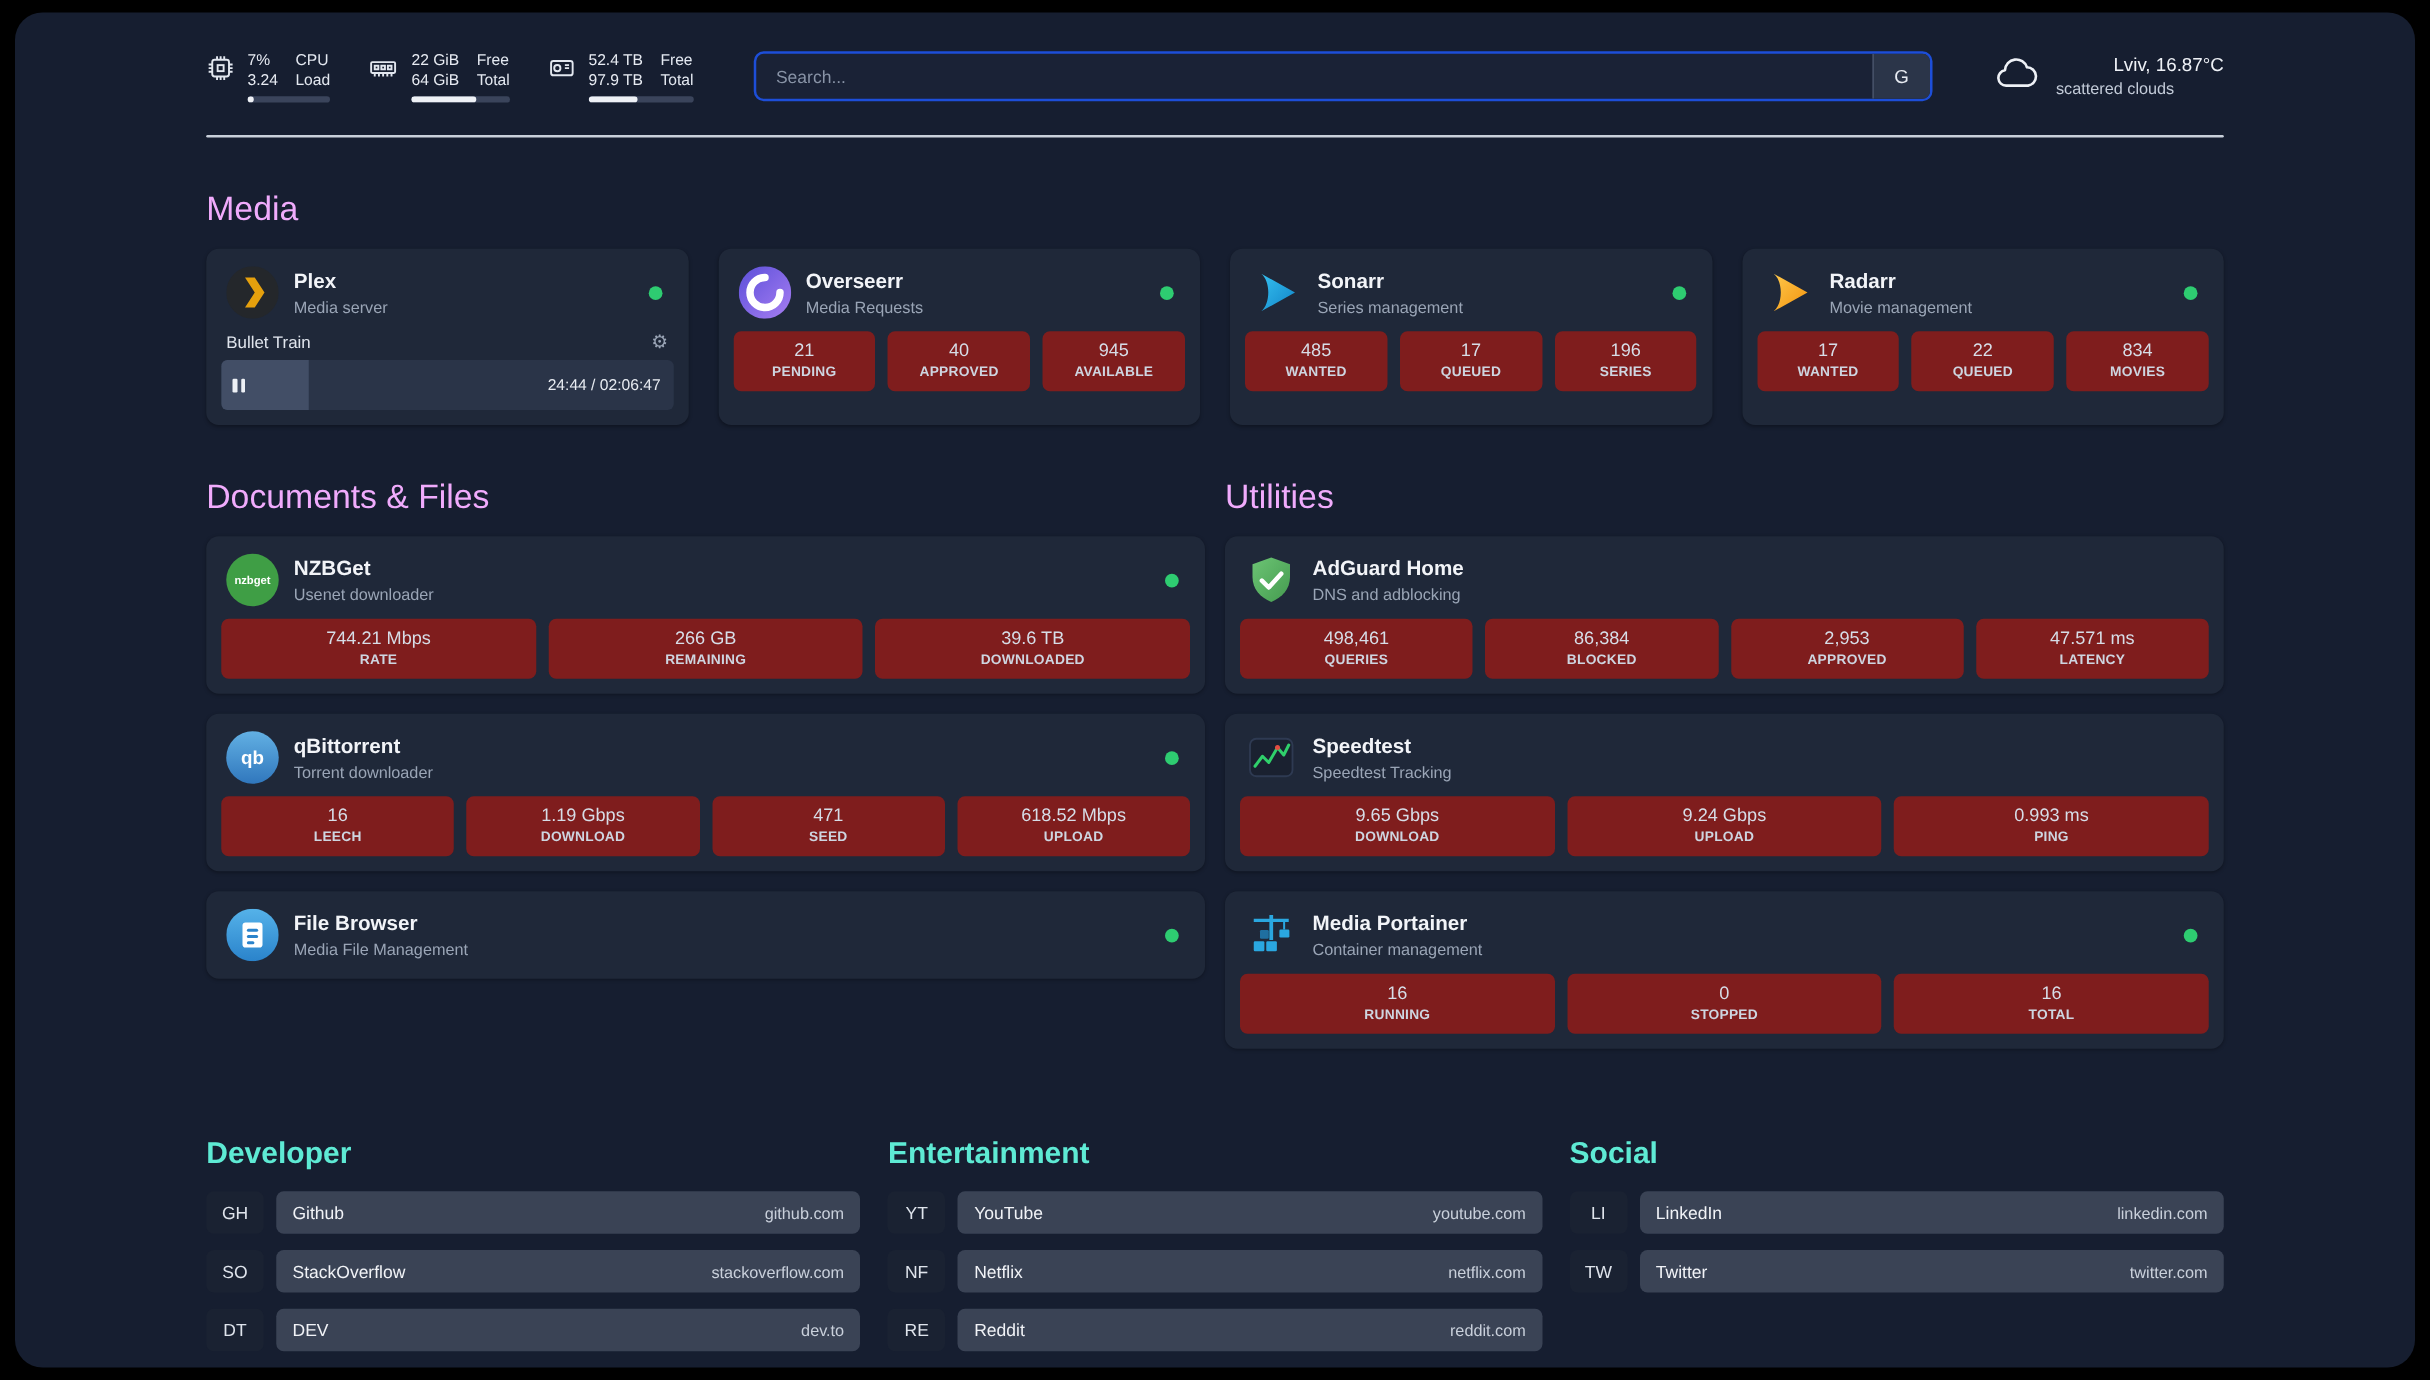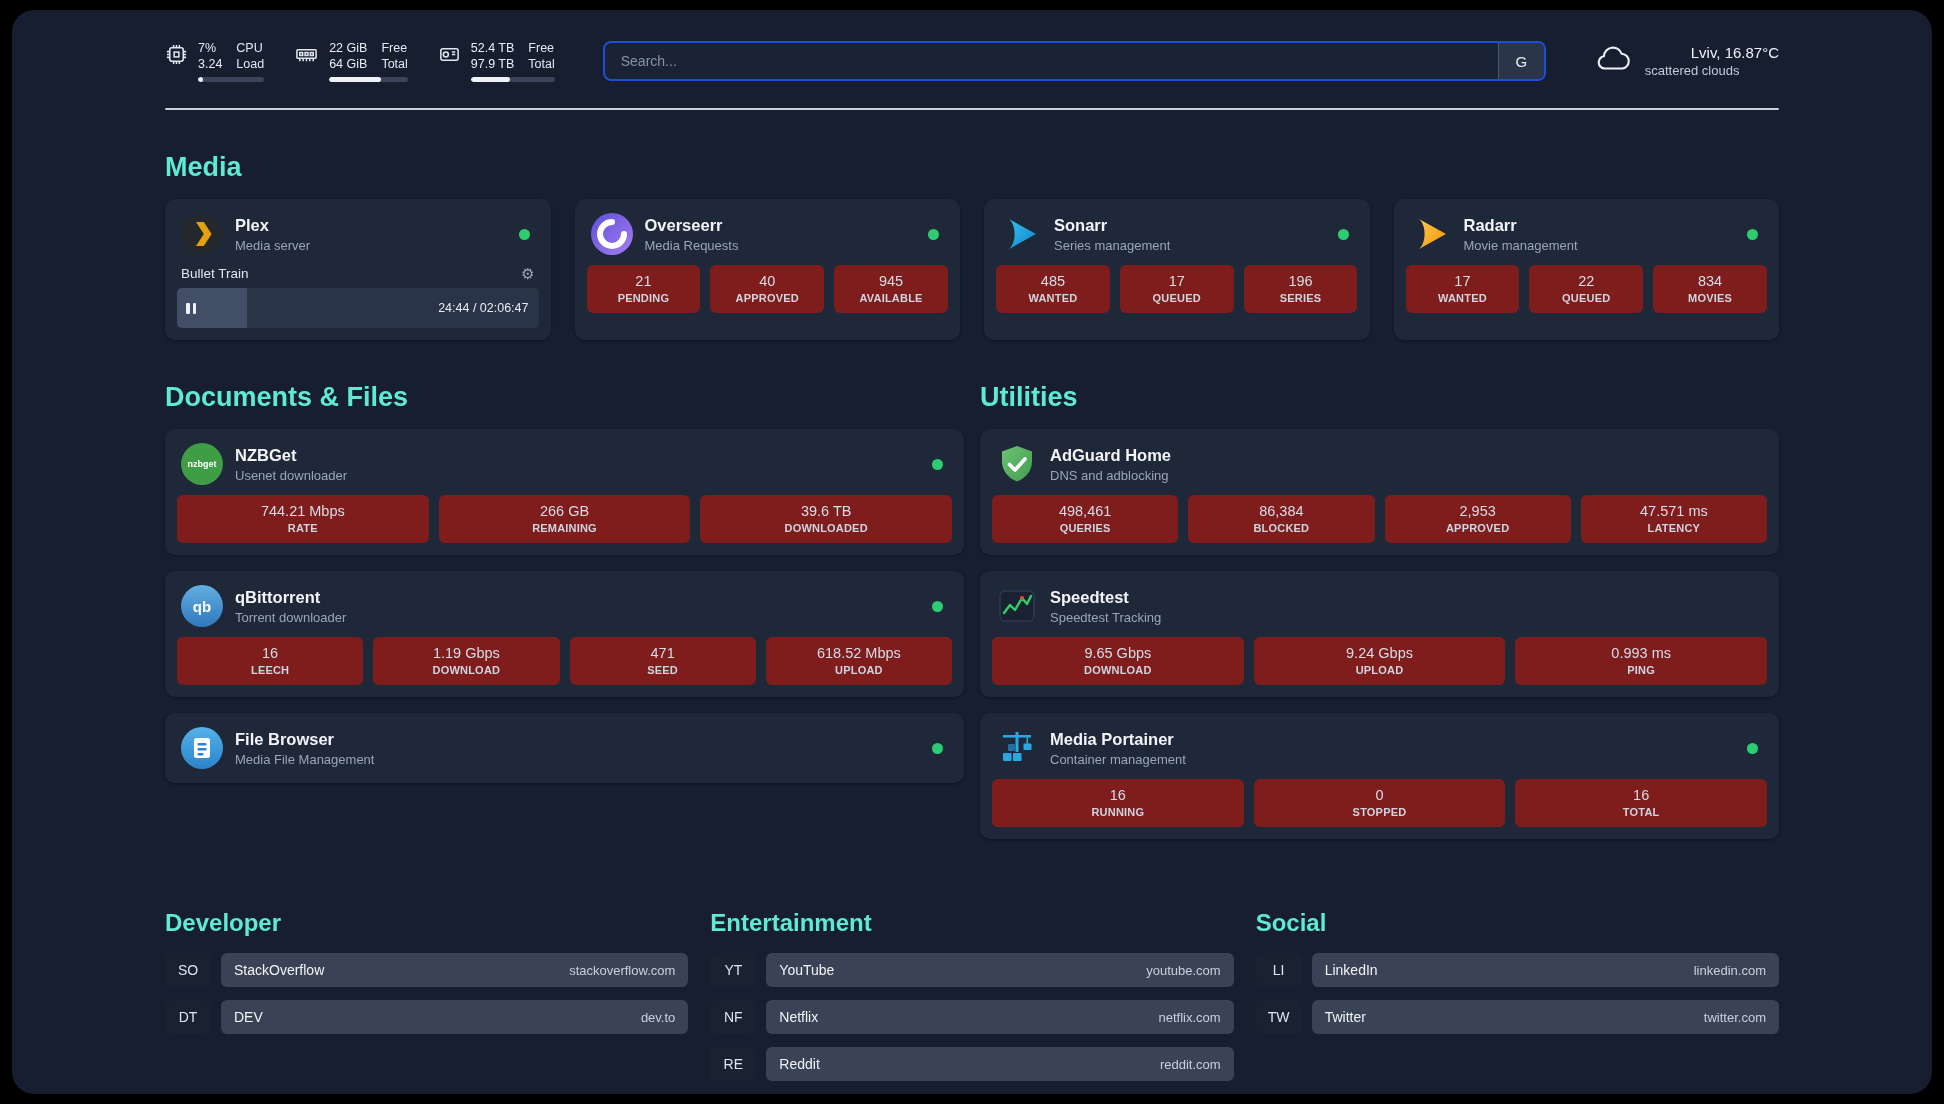--- a/index.html
+++ b/index.html
@@ -24,21 +24,21 @@
   .search input::placeholder { color: #8893a6; }
   .search-btn { width: 46px; background: #2b3549; border-left: 1px solid #4d5870; display: flex; align-items: center; justify-content: center; color: #e8ecf3; font-size: 15px; cursor: pointer; }
 
   .weather { display: flex; align-items: center; gap: 13px; }
   .weather-loc { font-size: 15px; color: #eef1f6; margin-left: 46px; }
   .weather-cond { font-size: 13px; color: #c3cbd8; margin-top: 2px; }
 
   .divider { margin-top: 26px; height: 2px; background: #c9d0da; border-radius: 1px; }
 
   
-  .section-title { font-size: 27px; font-weight: 700; color: #5eead4; margin: 42px 0 16px; }
+  .section-title { font-size: 27px; font-weight: 400; color: #f0abfc; margin: 42px 0 16px; }
   .grid4 { display: grid; grid-template-columns: repeat(4, 1fr); gap: 24px; }
   .midgrid { display: grid; grid-template-columns: 1fr 1fr; gap: 16px; align-items: start; }
   .midcol { display: flex; flex-direction: column; }
   .midcol .card { margin-bottom: 16px; }
 
   .card { background: #1f2839; border-radius: 10px; padding: 10px 12px 12px; box-shadow: 0 1px 3px rgba(0,0,0,.3); cursor: pointer; }
   .card-head { display: flex; align-items: center; gap: 12px; padding: 4px 4px 10px; }
   .card.compact { padding-bottom: 10px; }
   .card.compact .card-head { padding-bottom: 4px; }
   .app-icon { width: 42px; height: 42px; flex: 0 0 auto; display: flex; align-items: center; justify-content: center; border-radius: 50%; }
@@ -516,20 +516,27 @@
             </div>
           </div>
         </div>
       </div>
     </div>
 
     <div class="bookmarks">
       <div>
         <div class="bm-title">Developer</div>
         <div class="bm-item">
+          <div class="bm-abbr">GH</div>
+          <div class="bm-bar">
+            <span class="bm-name">Github</span>
+            <span class="bm-url">github.com</span>
+          </div>
+        </div>
+        <div class="bm-item">
           <div class="bm-abbr">SO</div>
           <div class="bm-bar">
             <span class="bm-name">StackOverflow</span>
             <span class="bm-url">stackoverflow.com</span>
           </div>
         </div>
         <div class="bm-item">
           <div class="bm-abbr">DT</div>
           <div class="bm-bar">
             <span class="bm-name">DEV</span>

